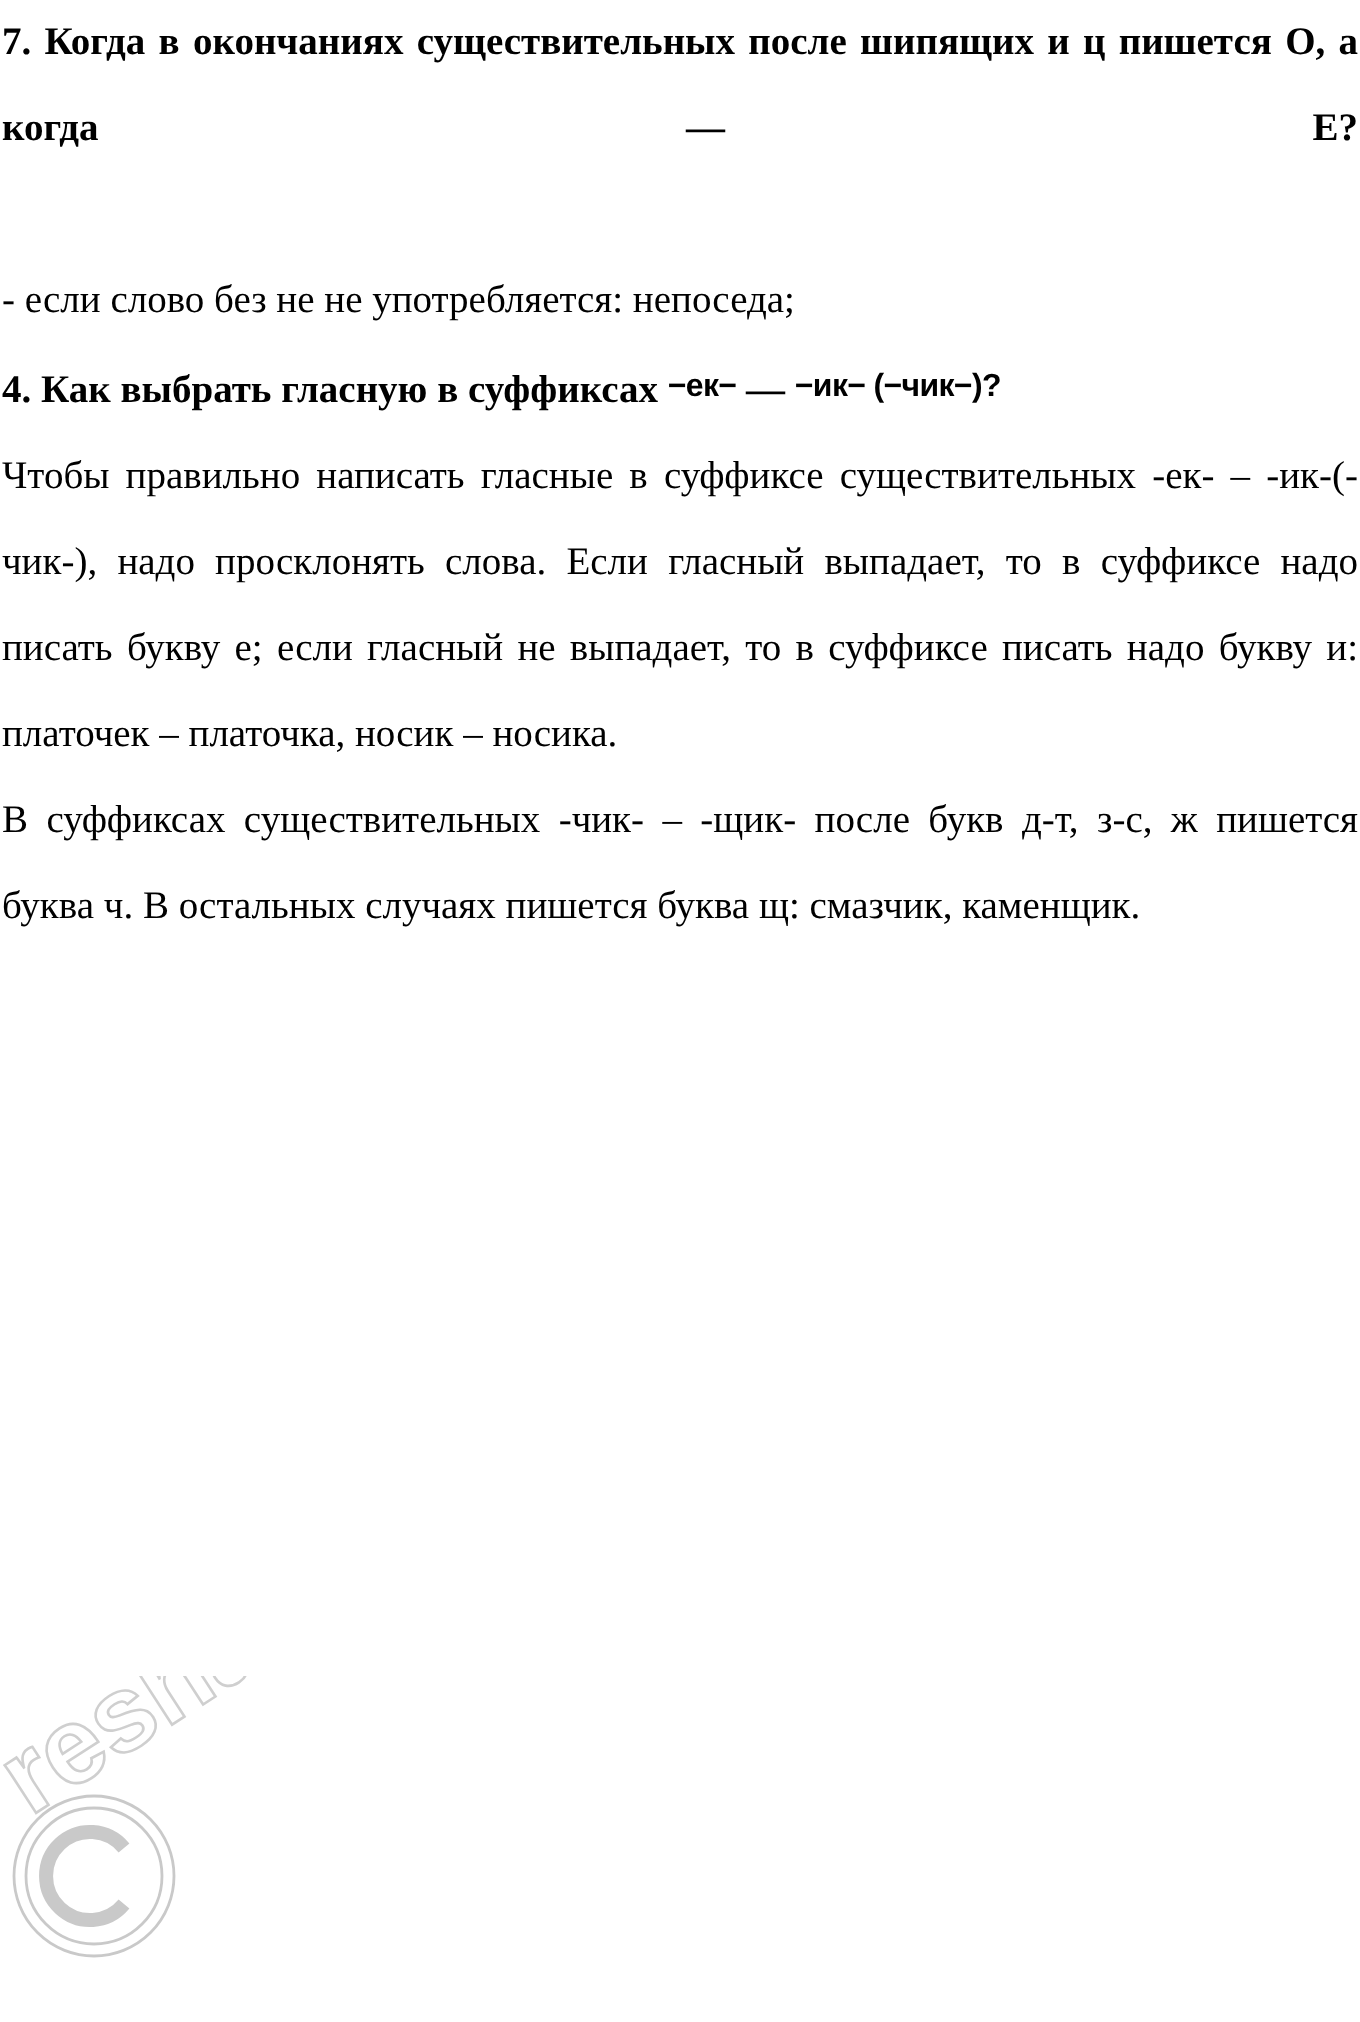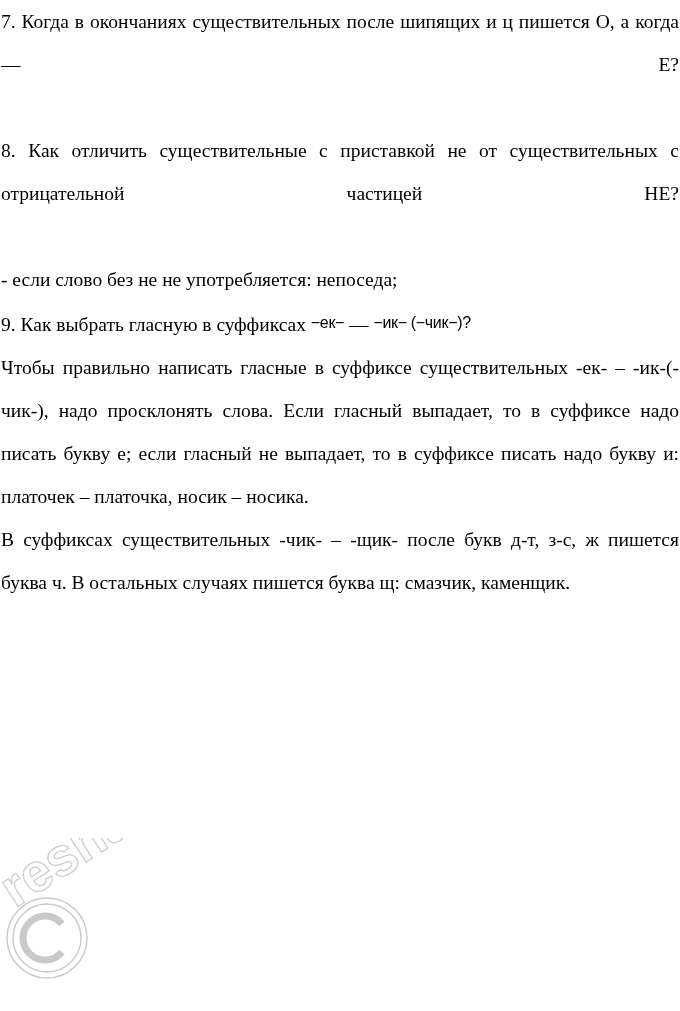--- a/index.html
+++ b/index.html
@@ -49,21 +49,21 @@
     margin: 0;
     text-align: justify;
     text-justify: inter-word;
     font-size: 19.5px;
     line-height: 43px;
     letter-spacing: 0;
     word-spacing: 0;
   }
 
   p.q {
-    font-weight: normal;
+    font-weight: bold;
   }
 
   p.a {
     font-weight: normal;
   }
 
   
   .blk { margin: 0 0 7px 0; }
   .blk:last-child { margin-bottom: 0; }
 
@@ -103,30 +103,29 @@
         <text x="10" y="66" font-family="'Liberation Sans','DejaVu Sans',sans-serif" font-size="54" font-weight="bold" fill="none" stroke="#cfcfcf" stroke-width="1.3">reshak.ru</text>
       </g>
     </svg>
   </div>
 
   <div class="content">
 
     <p class="q blk stretch-last">7. Когда в окончаниях существительных после шипящих и ц пишется О, а когда — Е?</p>
 
 
-    <p class="q blk stretch-last">8. Как отличить существительные с приставкой не от существительных с отрицательной частицей НЕ?</p>
 
 
 
     <p class="a blk">- если слово без не не употребляется: непоседа;</p>
 
 
 
     <p class="q blk">
-      <span>9. Как выбрать гласную в суффиксах </span><span class="sfx dash">−ек−</span><span> — </span><span class="sfx dash">−ик−</span><span class="sfx dash"> (−чик−)?</span>
+      <span>4. Как выбрать гласную в суффиксах </span><span class="sfx dash">−ек−</span><span> — </span><span class="sfx dash">−ик−</span><span class="sfx dash"> (−чик−)?</span>
     </p>
 
     <p class="a blk">Чтобы правильно написать гласные в суффиксе существительных -ек- – -ик-(-чик-), надо просклонять слова. Если гласный выпадает, то в суффиксе надо писать букву е; если гласный не выпадает, то в суффиксе писать надо букву и: платочек – платочка, носик – носика.</p>
 
 
     <p class="a blk">В суффиксах существительных -чик- – -щик- после букв д-т, з-с, ж пишется буква ч. В остальных случаях пишется буква щ: смазчик, каменщик.</p>
 
   </div>
 </div>
 

